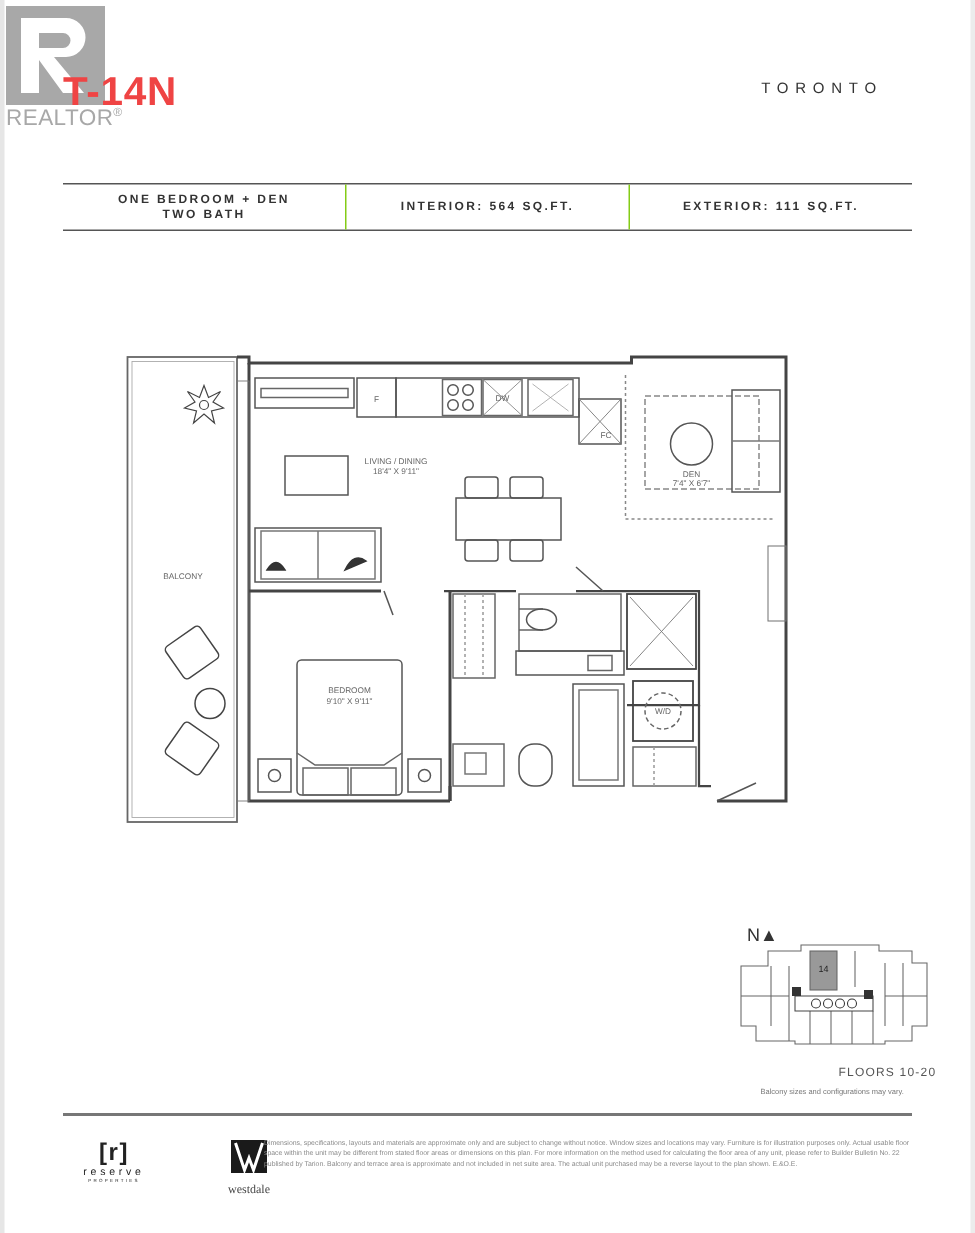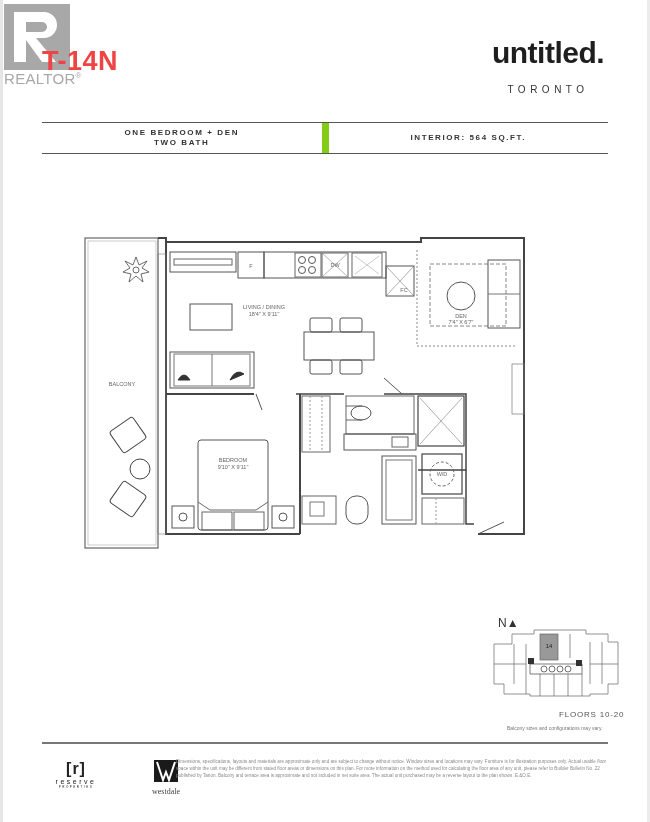--- a/index.html
+++ b/index.html
@@ -12,21 +12,21 @@
   .realtor-text { position:absolute; left:4px; top:70px; font-size:15px; color:#a8a8a8; letter-spacing:0.3px; }
   .realtor-text sup { font-size:8px; }
   .unit-title { position:absolute; left:42px; top:46px; font-size:27px; font-weight:700; color:#ef4444; letter-spacing:0.5px; }
   .brand { position:absolute; left:483px; top:38px; width:130px; text-align:center; }
   .brand-name { font-size:30px; font-weight:700; color:#1e1e1e; letter-spacing:-0.5px; line-height:30px; }
   .brand-city { font-size:10px; letter-spacing:4.5px; color:#333; margin-top:16px; }
   .spec-bar { position:absolute; left:42px; top:122px; width:566px; height:30px;
               border-top:1.5px solid #555; border-bottom:1.5px solid #555; display:flex;justify-content:center; }
   .spec-cell { flex:1; display:flex; align-items:center; justify-content:center; text-align:center;
                font-size:8px; font-weight:700; letter-spacing:1.6px; color:#333; line-height:10px; }
-  .spec-cell + .spec-cell { border-left:7px solid #84cc16; }
+  .spec-cell + .spec-cell { border-left:1px solid #84cc16; }
   .plan { position:absolute; left:84px; top:234px; }
   .room-label { font-family:"Liberation Sans", sans-serif; font-size:5.5px; fill:#666; text-anchor:middle; }
   .keyplan { position:absolute; left:490px; top:618px; }
   .north { position:absolute; left:498px; top:616px; font-size:12px; color:#333; }
   .floors { position:absolute; left:520px; top:710px; font-size:8px; letter-spacing:0.8px; color:#555;padding-left:39px; }
   .keynote { position:absolute; left:507px; top:725px; font-size:5px; color:#777; }
   .footer-rule { position:absolute; left:42px; top:742px; width:566px; height:1.5px; background:#777; }
   .reserve { position:absolute; left:50px; top:760px; width:52px; text-align:center; color:#222; }
   .reserve-mark { font-size:16px; font-weight:700; letter-spacing:1px; }
   .reserve-name { font-size:7px; letter-spacing:2.5px; margin-top:0px; }
@@ -44,32 +44,32 @@
 <div class="realtor-logo">
   <svg width="66" height="66" viewBox="0 0 66 66">
     <rect x="10" y="8" width="12" height="50" fill="#fff"></rect>
     <path d="M22 8 H40 A13 13 0 0 1 40 34 H32 L52 58 H38 L22 36 Z M22 18 V28 H38 A5 5 0 0 0 38 18 Z" fill="#fff"></path>
   </svg>
 </div>
 <div class="realtor-text"><span>REALTOR</span><sup>®</sup></div>
 
 <div class="unit-title">T-14N</div>
 <div class="brand">
-  <div class="brand-name">untitled.</div>
   <div class="brand-city">TORONTO</div>
 </div>
 
 <div class="spec-bar">
   <div class="spec-cell">
     <div>
         <div>ONE BEDROOM + DEN</div>
     <div>TWO BATH</div>
       </div>
   </div>
   <div class="spec-cell">INTERIOR: 564 SQ.FT.</div>
+  <div class="spec-cell">EXTERIOR: 111 SQ.FT.</div>
 </div>
 
 <div class="plan">
   <svg width="450" height="320" viewBox="0 0 450 320" fill="none" stroke="#555" stroke-width="1">
 
     <g>
       <rect x="1" y="4" width="73" height="310" stroke="#666" stroke-width="1.2"></rect>
       <rect x="4" y="7" width="68" height="304" stroke="#aaa" stroke-width="0.6"></rect>
       <text class="room-label" x="38" y="152" stroke="none">BALCONY</text>
 

